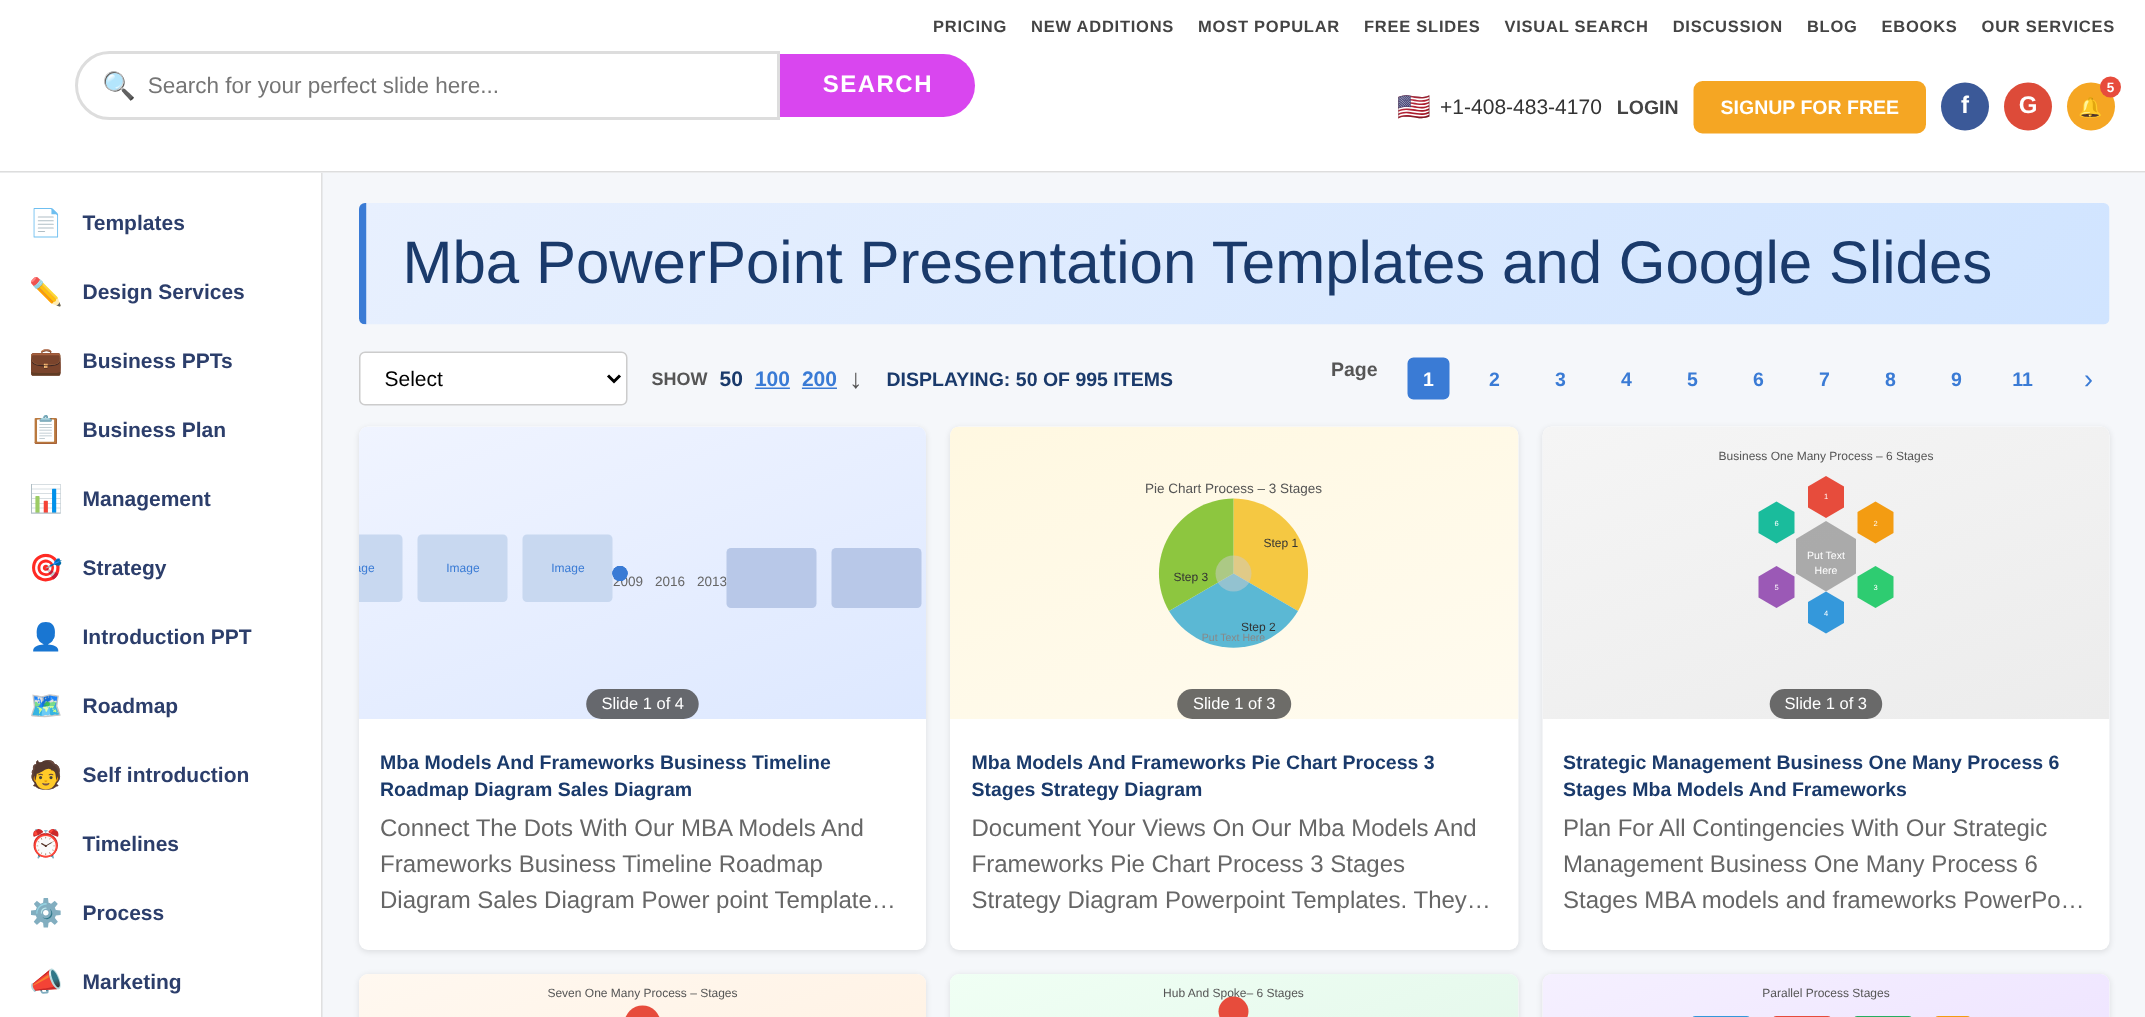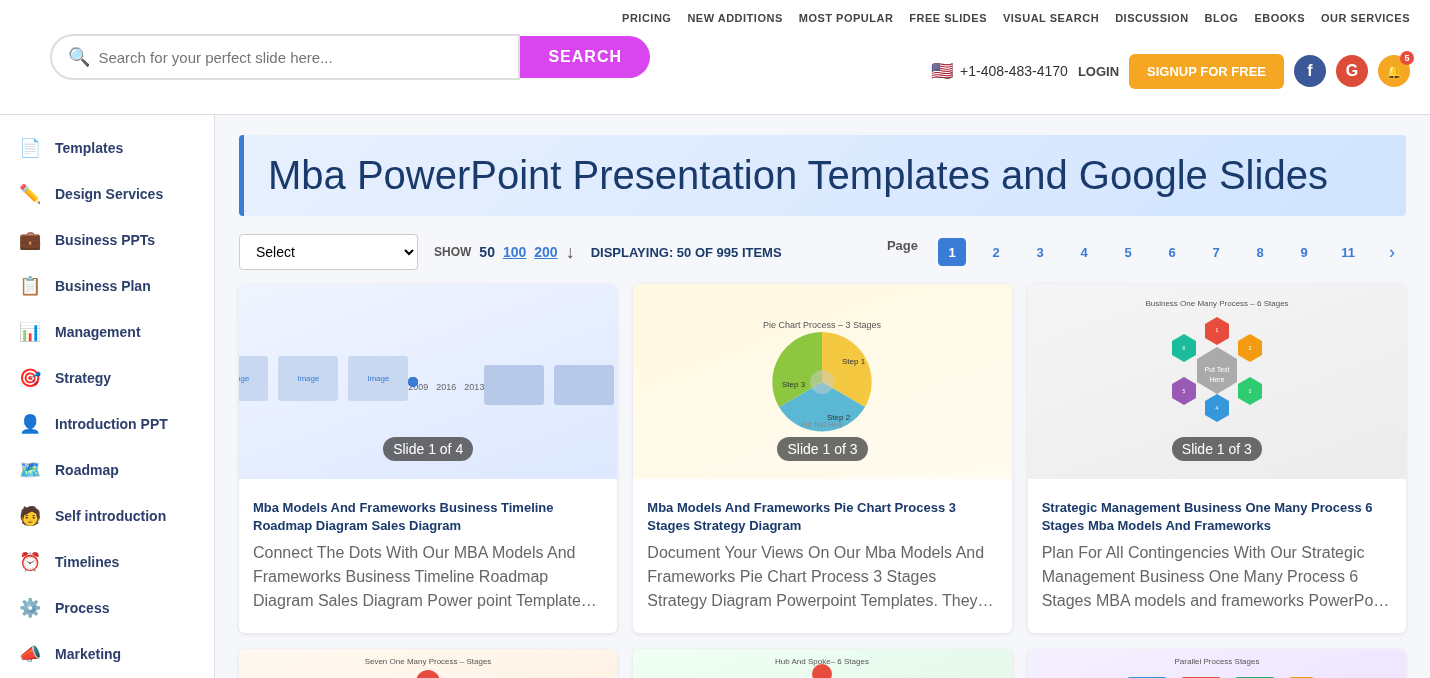--- a/index.html
+++ b/index.html
@@ -331,26 +331,26 @@
       height: 195px;
       background: #701a75;
       position: relative;
       display: flex;
       align-items: flex-start;
       justify-content: center;
       overflow: hidden;
     }
     .slide-badge {
       position: absolute;
-      bottom: 18px;
+      bottom: 0;
       left: 50%;
       transform: translateX(-50%);
       background: rgba(60,60,60,0.75);
       color: #fff;
-      font-size: 14px;
+      font-size: 11px;
       padding: 4px 10px;
       border-radius: 20px;
       white-space: nowrap;
     }
     .slide-info { padding: 20px 14px; }
     .slide-title {
       font-size: 13px;
       font-weight: 700;
       color: #1a3a6b;
       margin-bottom: 6px;

